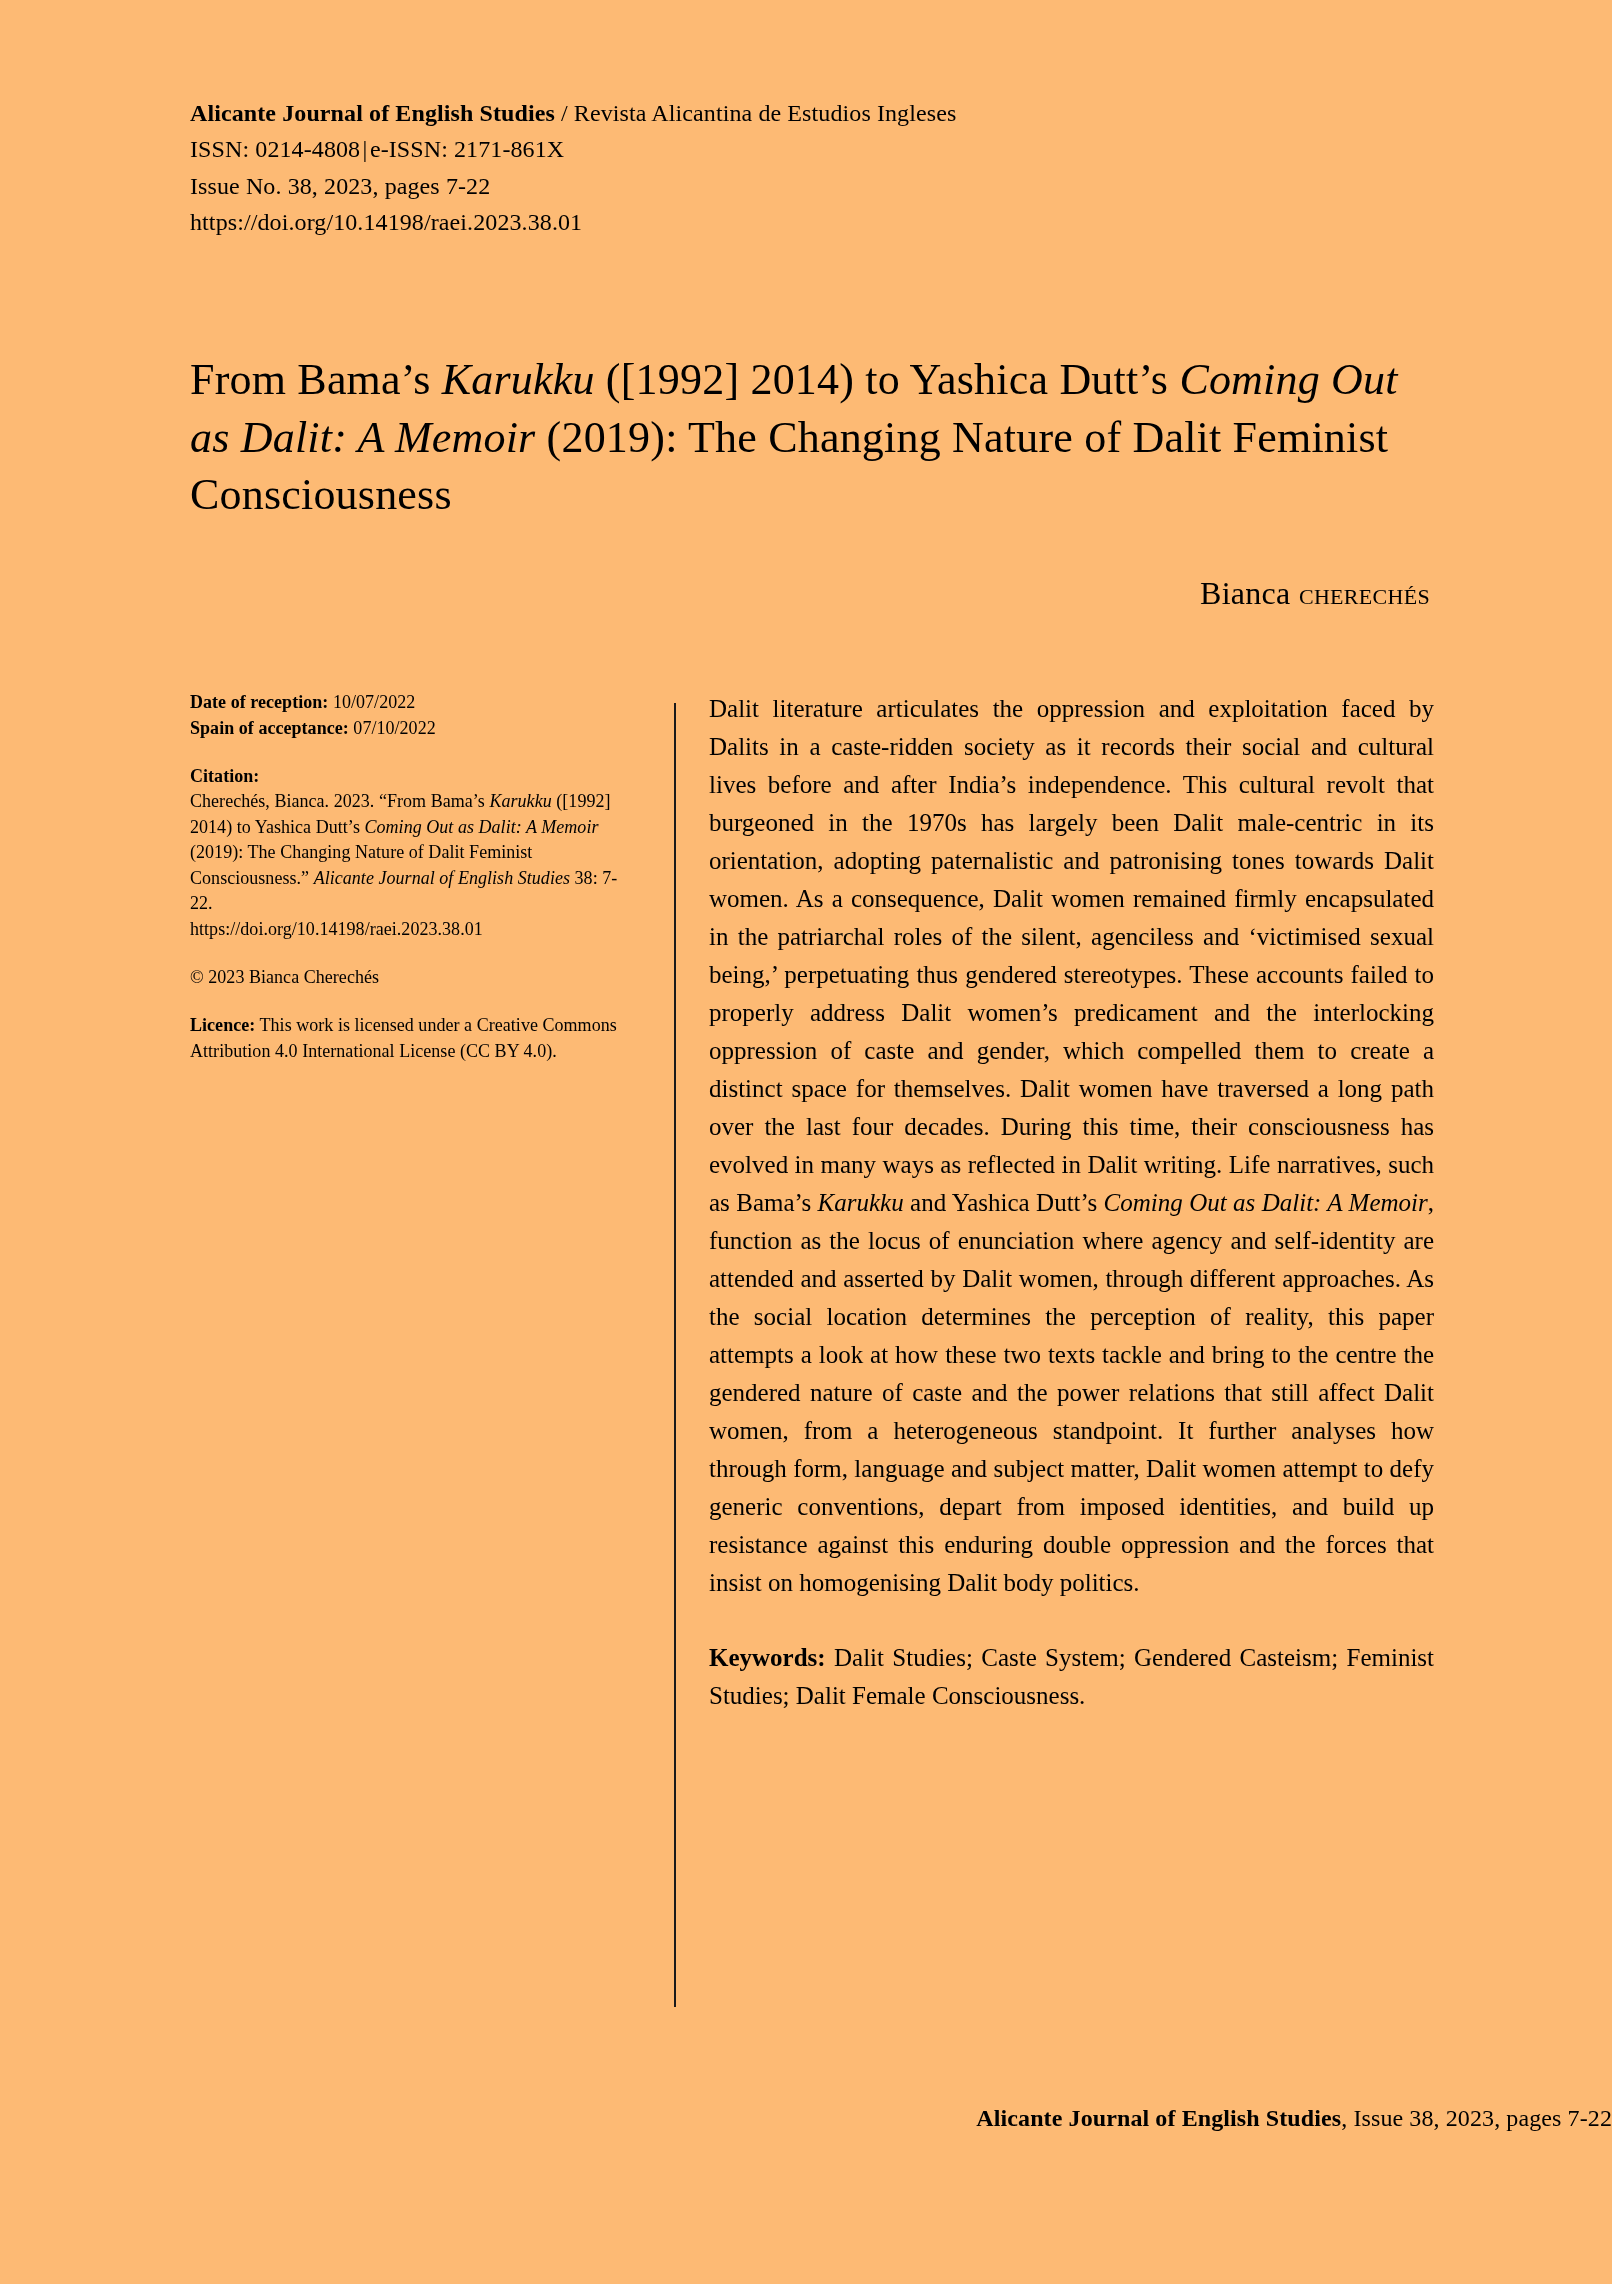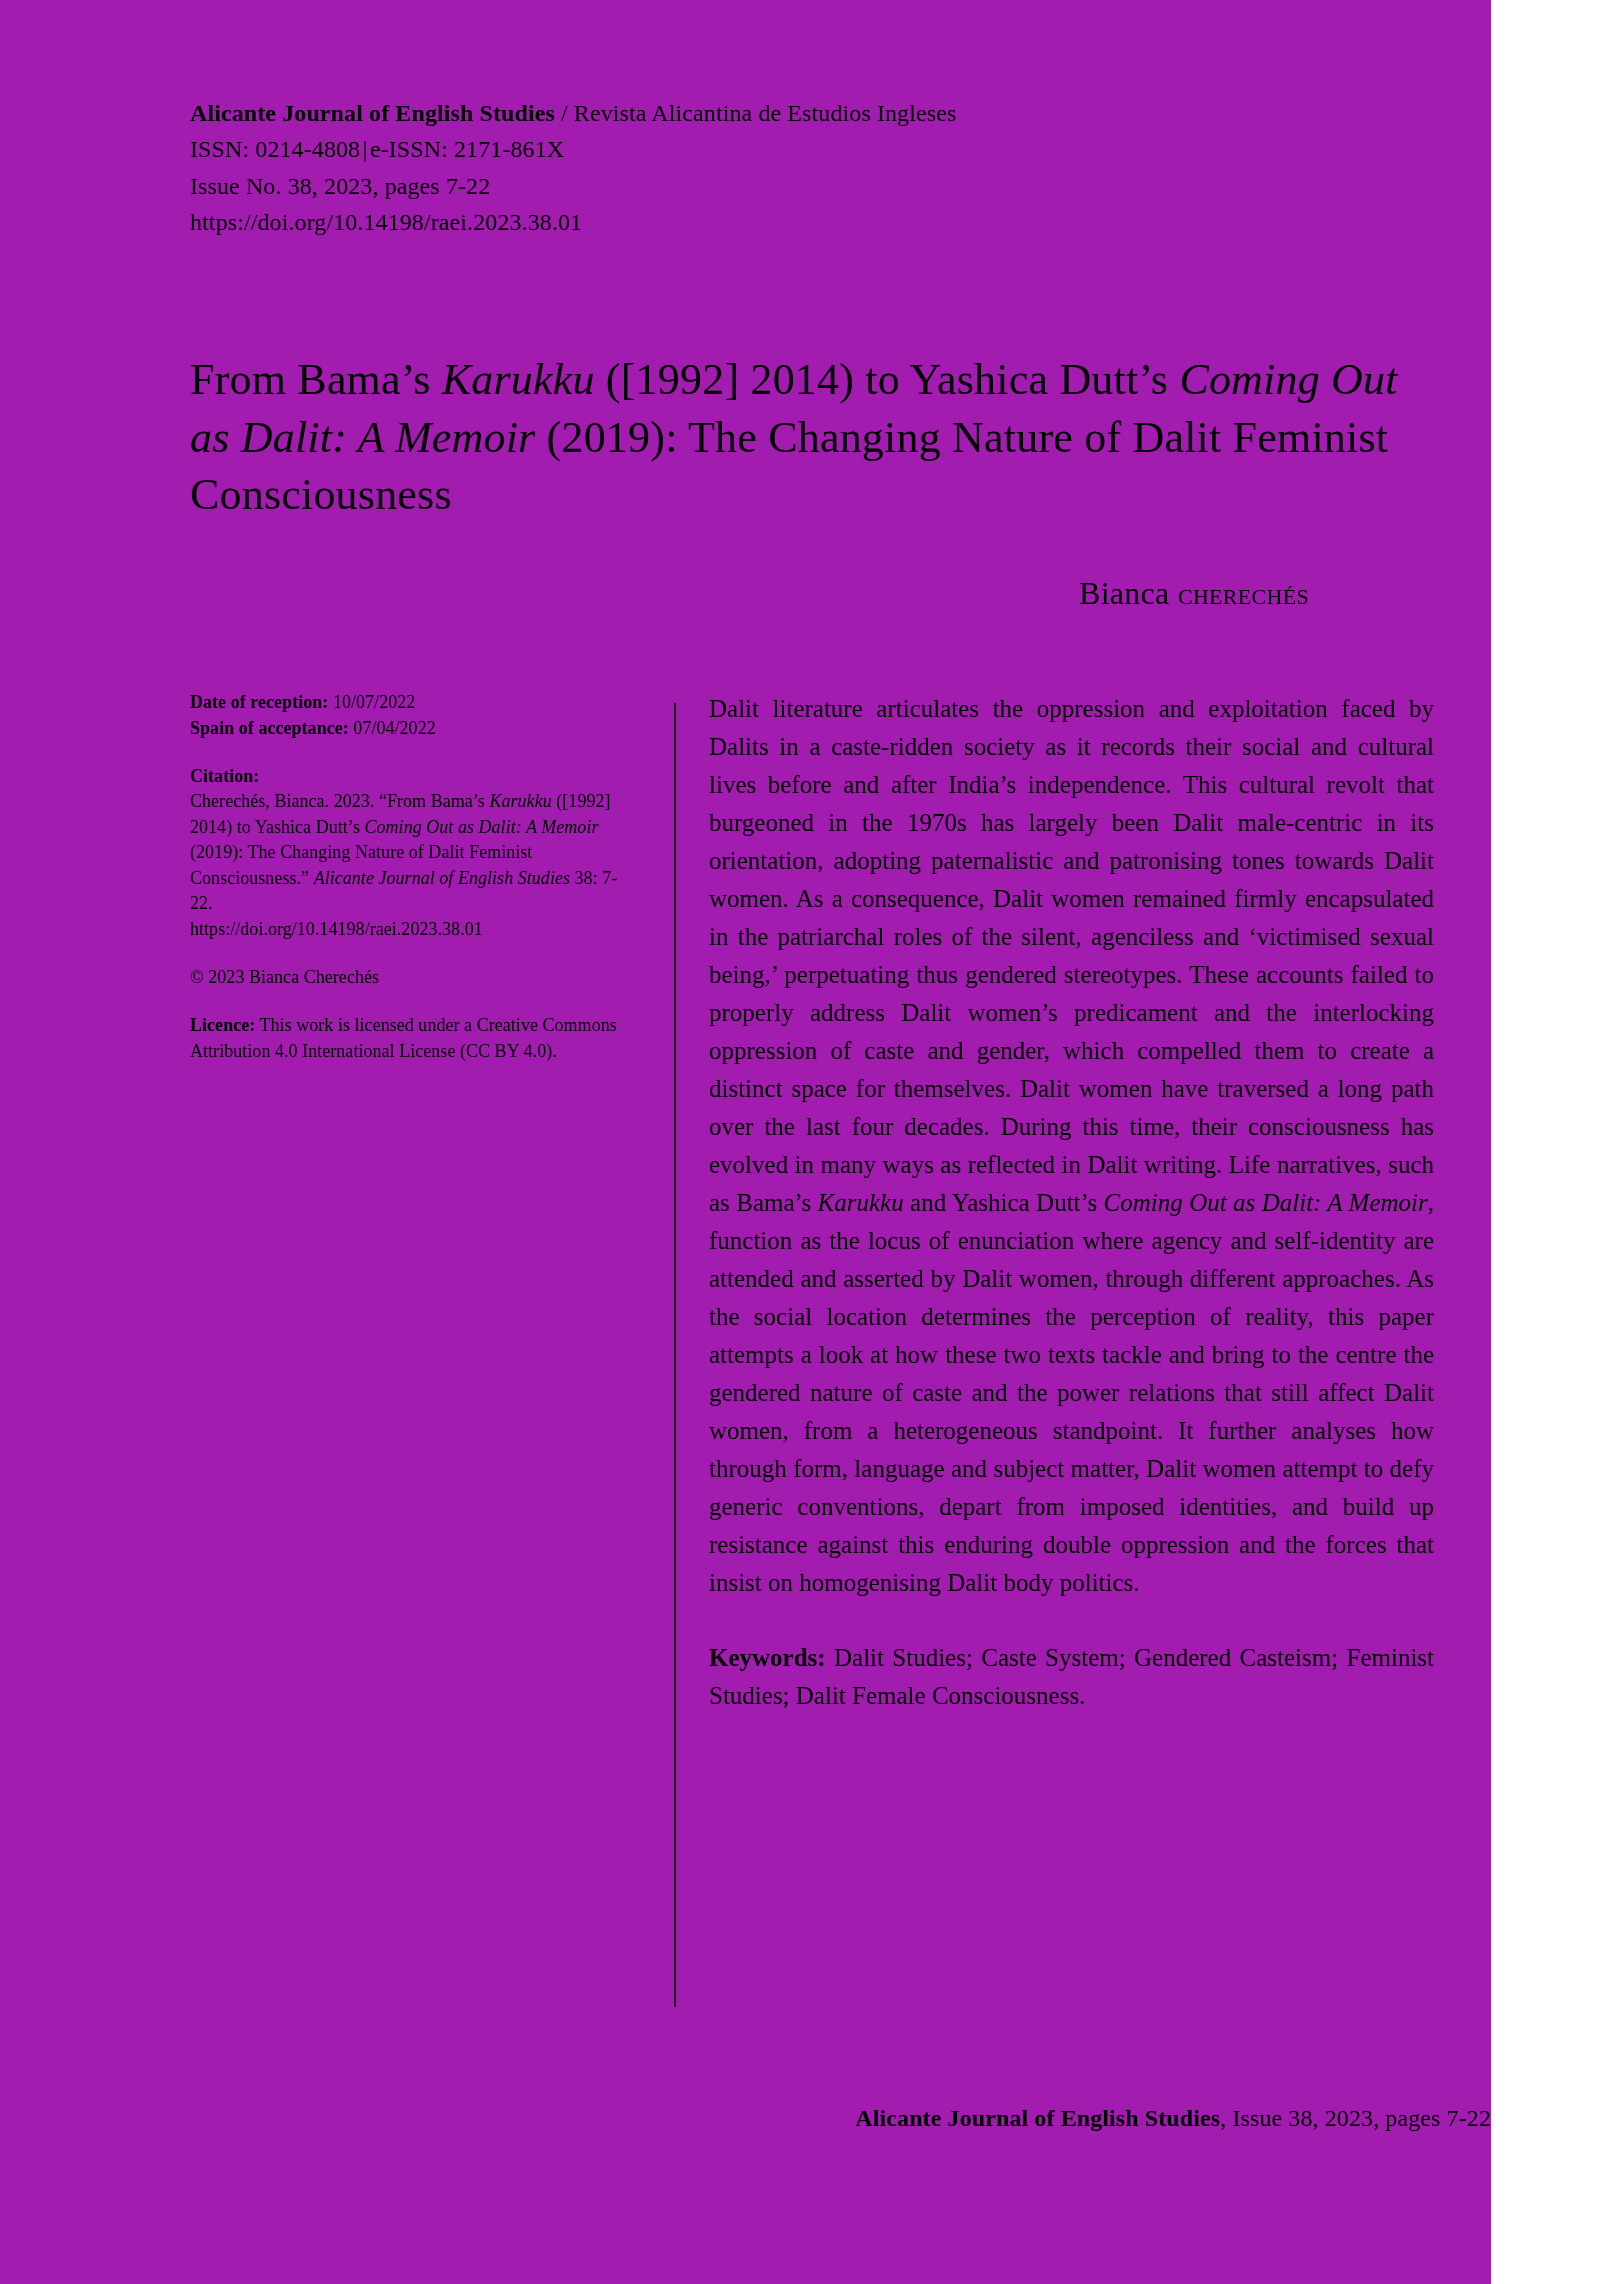--- a/index.html
+++ b/index.html
@@ -6,23 +6,23 @@
     margin: 0;
     padding: 0;
     background: #ffffff;
   }
   body {
     font-family: "Liberation Serif", "DejaVu Serif", serif;
     color: #000000;
   }
   .page {
     position: relative;
-    width: 1491px;
+    width: 1612px;
     height: 2284px;
-    background: #a21caf;
+    background: #fdba74;
     box-sizing: border-box;
     padding: 14px;
     overflow: hidden;
   }
 
   
   .masthead {
     position: absolute;
     left: 190px;
     top: 95px;
@@ -152,21 +152,21 @@
     <span>Bianca </span><span class="surname">Cherechés</span>
   </div>
 
   <div class="divider"></div>
 
   <div class="sidebar">
 
 
     <div class="blk">
       <span class="sb-line"><b>Date of reception:</b><span> 10/07/2022</span></span>
-      <span class="sb-line"><b>Spain of acceptance:</b><span> 07/04/2022</span></span>
+      <span class="sb-line"><b>Spain of acceptance:</b><span> 07/10/2022</span></span>
     </div>
 
     <div class="blk">
       <span class="sb-line"><b>Citation:</b></span>
       <span><span>Cherechés, Bianca. 2023. “From Bama’s </span><i>Karukku</i><span> ([1992] 2014) to Yashica Dutt’s </span><i>Coming Out as Dalit: A Memoir</i><span> (2019): The Changing Nature of Dalit Feminist Consciousness.” </span><i>Alicante Journal of English Studies</i><span> 38: 7-22.</span></span>
       <span class="sb-line">https://doi.org/10.14198/raei.2023.38.01</span>
     </div>
 
     <div class="blk">
       <span class="sb-line">© 2023 Bianca Cherechés</span>

